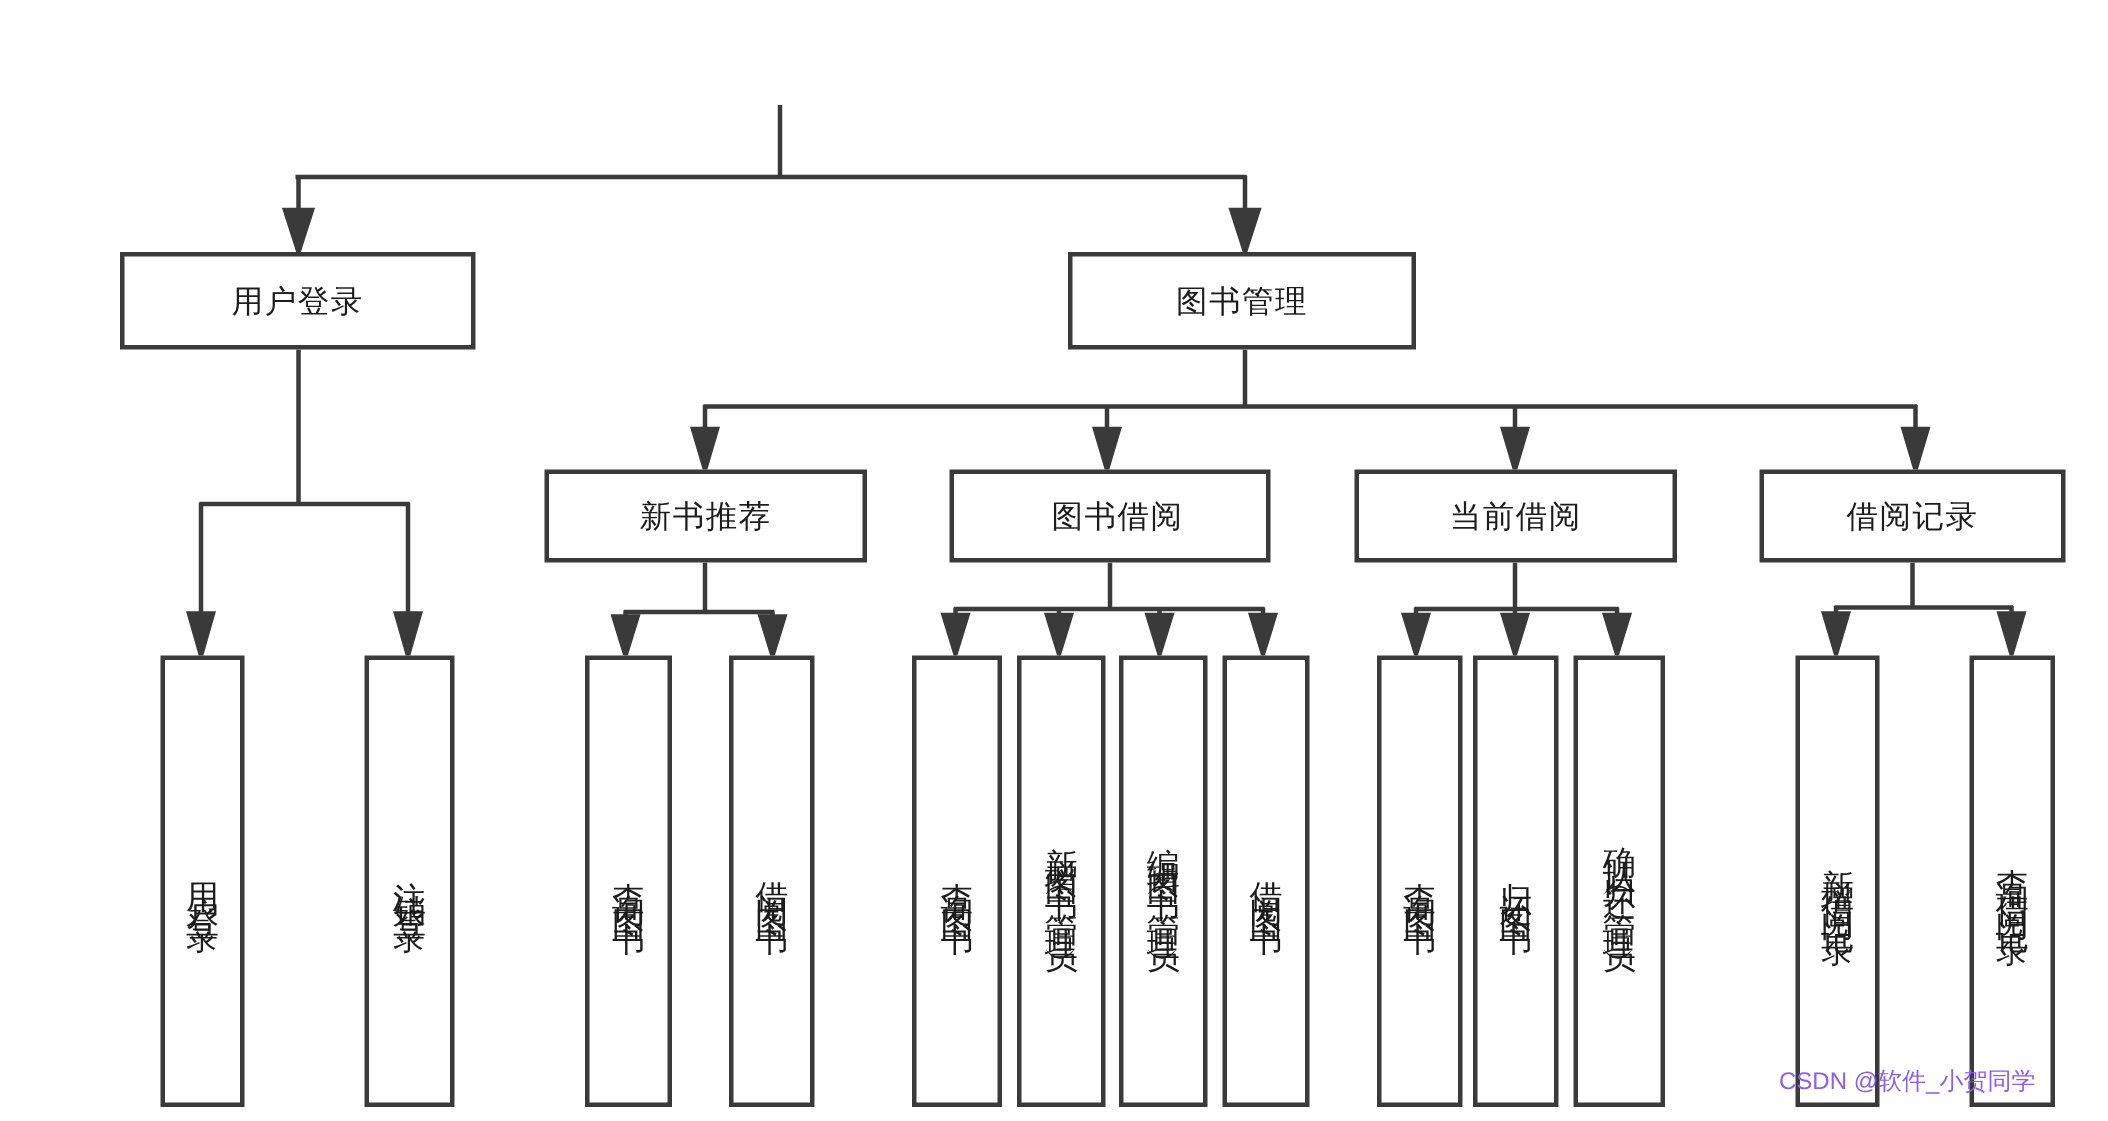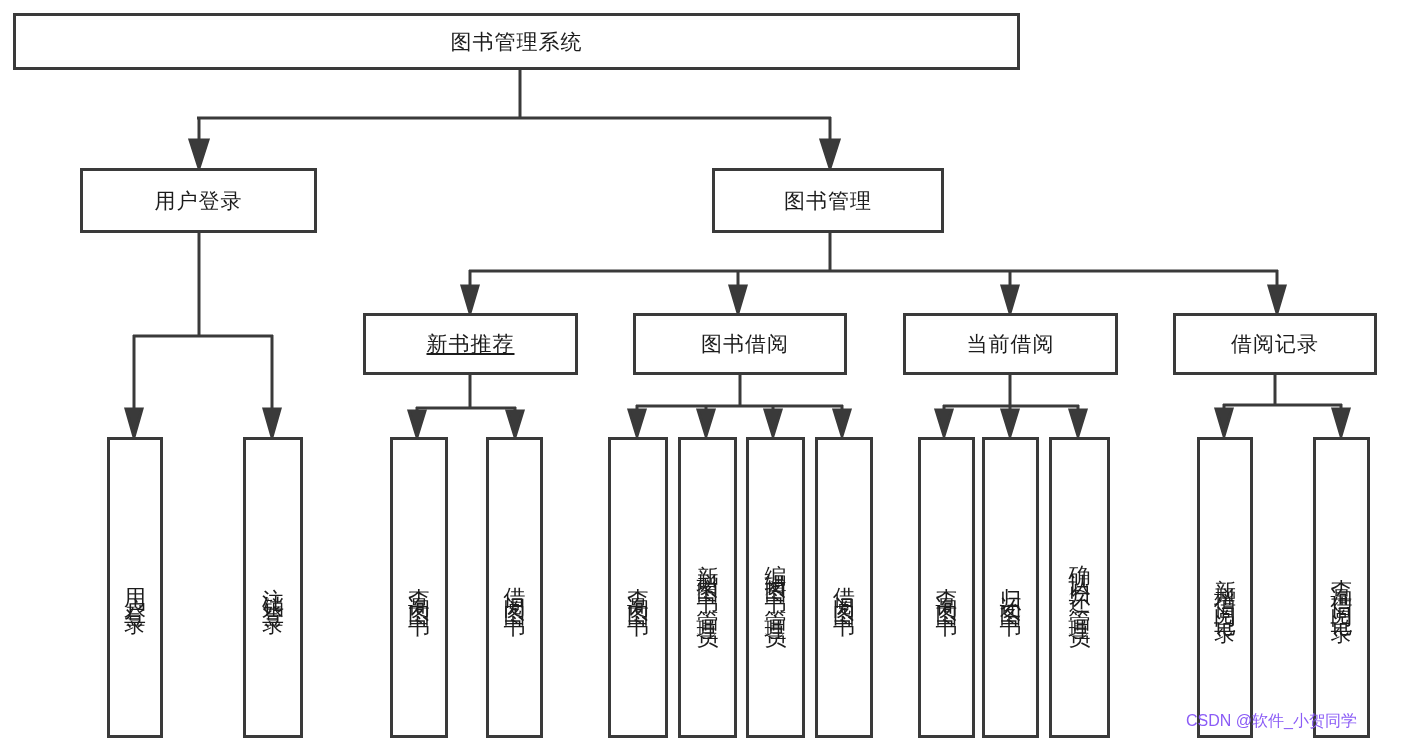--- a/index.html
+++ b/index.html
@@ -109,32 +109,29 @@
 
       <line x1="1275" y1="375" x2="1275" y2="405"></line>
       <line x1="1223" y1="405" x2="1342" y2="405"></line>
       <line x1="1224" y1="404" x2="1224" y2="412"></line>
       <polygon points="1216,409 1232,409 1224,436"></polygon>
       <line x1="1341" y1="404" x2="1341" y2="412"></line>
       <polygon points="1333,409 1349,409 1341,436"></polygon>
     </g>
   </svg>
 
-  <div class="node hnode" style="left:13px; top:13px; width:1007px; height:57px;">
-    <span>图书管理系统</span>
-  </div>
 
   <div class="node hnode" style="left:80px; top:168px; width:237px; height:65px;">
     <span>用户登录</span>
   </div>
   <div class="node hnode" style="left:712px; top:168px; width:232px; height:65px;">
     <span>图书管理</span>
   </div>
 
-  <div class="node hnode" style="left:363px; top:313px; width:215px; height:62px;text-decoration:underline;">
+  <div class="node hnode" style="left:363px; top:313px; width:215px; height:62px;">
     <span>新书推荐</span>
   </div>
   <div class="node hnode" style="left:633px; top:313px; width:214px; height:62px;padding-left:10px;">
     <span>图书借阅</span>
   </div>
   <div class="node hnode" style="left:903px; top:313px; width:215px; height:62px;text-align:center;">
     <span>当前借阅</span>
   </div>
   <div class="node hnode" style="left:1173px; top:313px; width:204px; height:62px;">
     <span>借阅记录</span>

